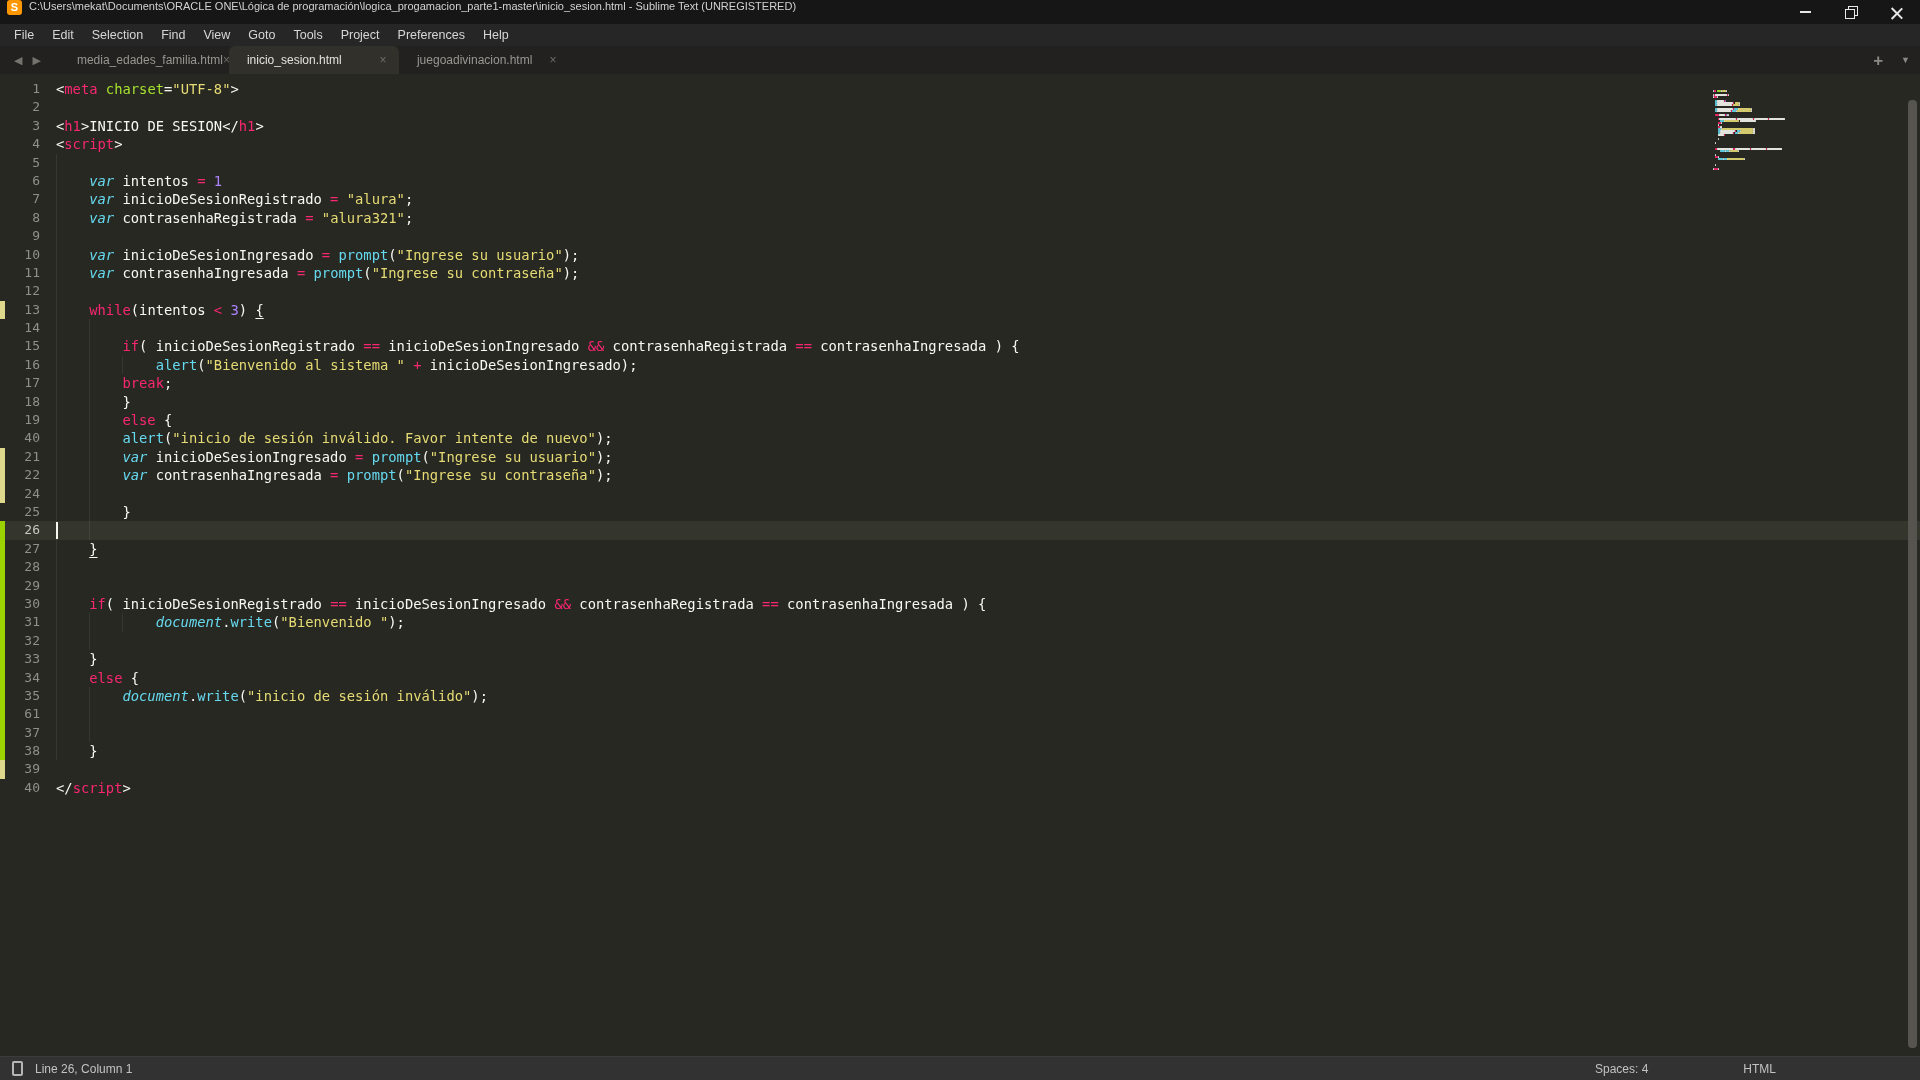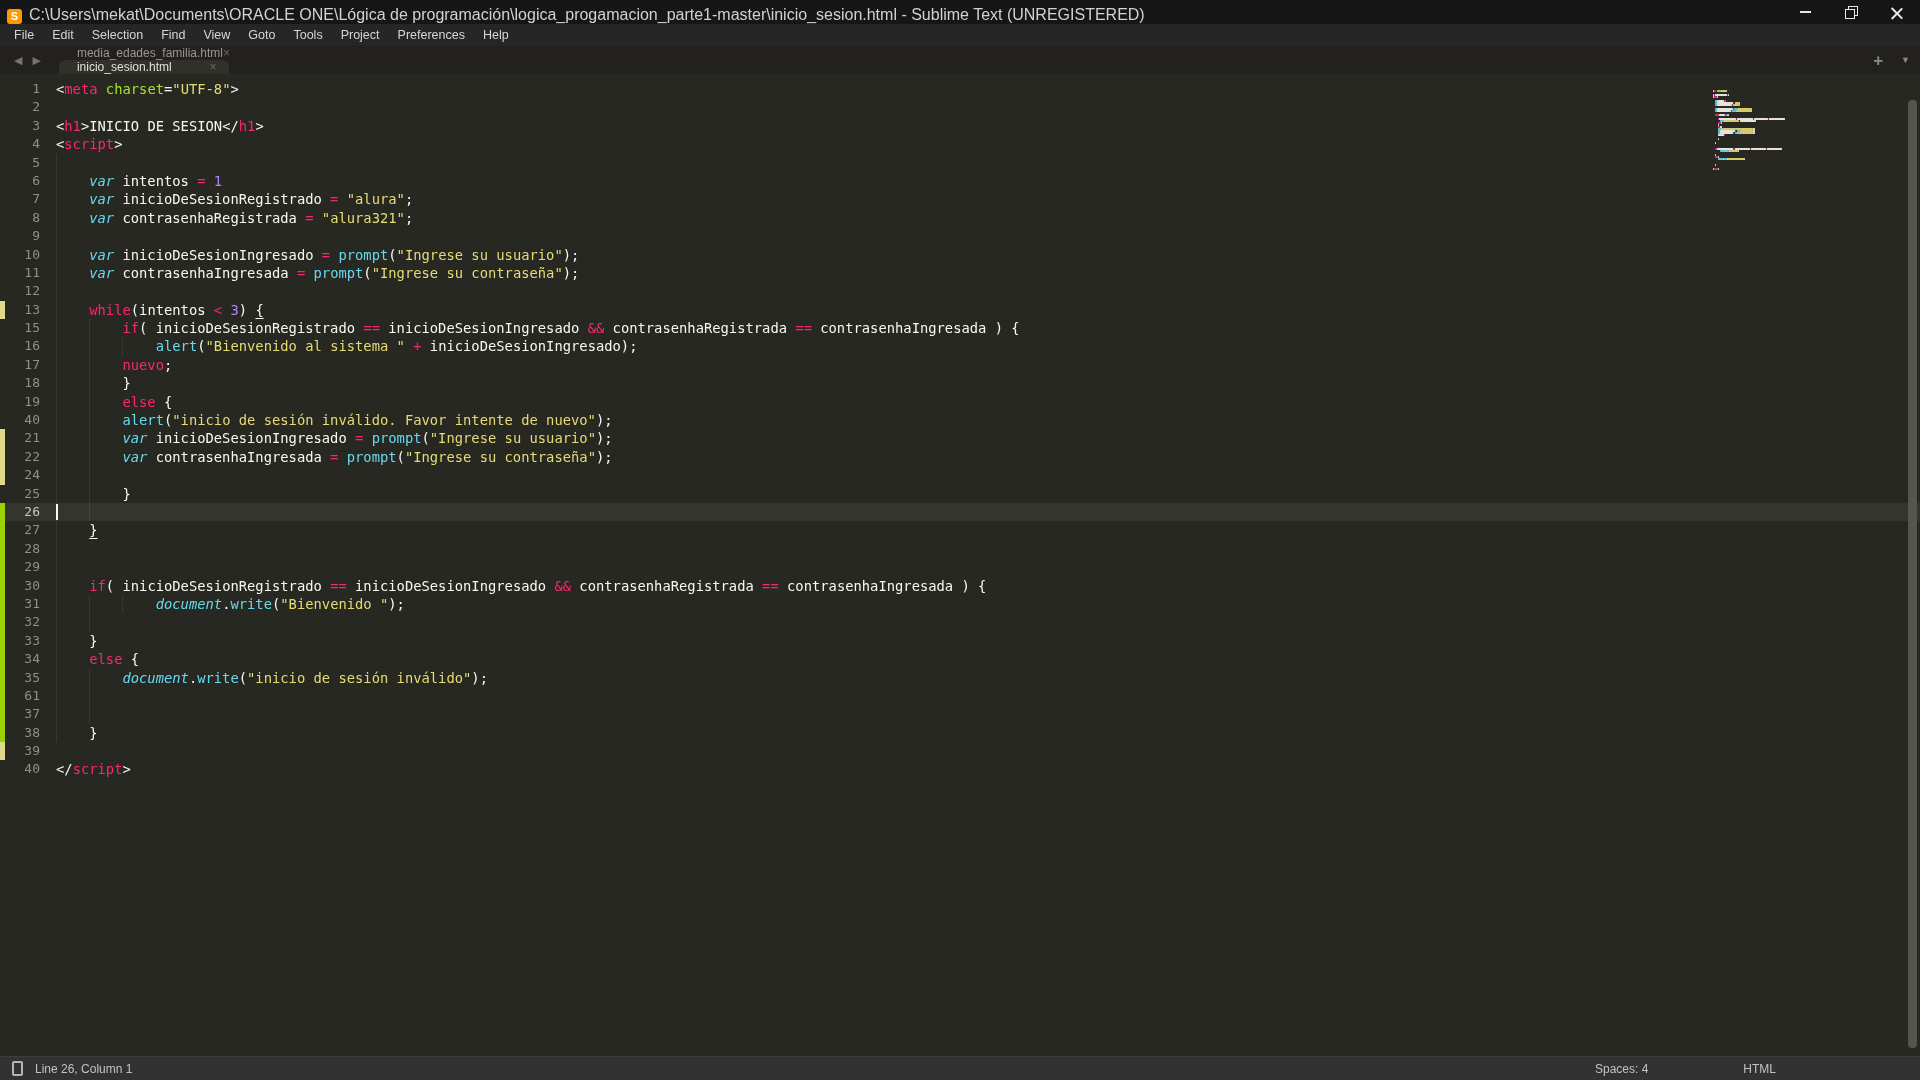--- a/index.html
+++ b/index.html
@@ -7,21 +7,21 @@
     --editor-bg:#272822; --gutter-fg:#90908a; --line-highlight:#34352d;
     --mark-modified:#ddd88c; --mark-added:#9bd300;
     --titlebar-bg:#161616; --menubar-bg:#262626; --tabbar-bg:#232120; --tab-active-bg:#31302b;
     --statusbar-bg:#323232;
   }
   *{margin:0;padding:0;box-sizing:border-box;}
   html,body{width:1920px;height:1080px;overflow:hidden;}
   body{background:var(--editor-bg);font-family:"Liberation Sans",sans-serif;position:relative;}
 
   
-  .titlebar{height:24px;background:var(--titlebar-bg);display:flex;align-items:flex-end;color:#d2d2d2;font-size:16px;}
+  .titlebar{height:24px;background:var(--titlebar-bg);display:flex;align-items:flex-start;color:#d2d2d2;font-size:11px;}
   .app-icon{width:15px;height:15px;margin:0 7px 0 7px;background:#ff9800;border-radius:3px;display:flex;align-items:center;justify-content:center;flex:0 0 15px;}
   .app-icon::after{content:"S";color:#fff;font-weight:bold;font-size:11px;line-height:1;}
   .title-text{white-space:nowrap;overflow:hidden;}
   .win-controls{margin-left:auto;display:flex;height:100%;}
   .wc{width:46px;height:100%;display:flex;align-items:center;justify-content:center;}
   .ic-min{width:11px;height:2px;background:#e8e8e8;display:block;}
   .ic-restore{position:relative;width:12px;height:12px;display:block;}
   .ic-restore::before{content:'';position:absolute;top:0;left:3px;width:8px;height:8px;border:1px solid #e8e8e8;}
   .ic-restore::after{content:'';position:absolute;top:3px;left:0;width:8px;height:8px;border:1px solid #e8e8e8;background:var(--titlebar-bg);}
   .ic-close{position:relative;width:12px;height:12px;display:block;}
@@ -30,21 +30,21 @@
   .ic-close::after{transform:rotate(-45deg);}
 
   
   .menubar{height:22px;background:var(--menubar-bg);display:flex;align-items:center;font-size:12.5px;color:#d6d6d6;padding-left:5px;}
   .menu-item{padding:0 9px;}
 
   
   .tabbar{height:28px;background:var(--tabbar-bg);display:flex;align-items:flex-end;position:relative;}
   .navarrows{display:flex;align-self:center;margin-left:10px;gap:2px;}
   .navarrow{color:#74736d;font-size:11px;padding:0 4px;}
-  #tabs{display:flex;height:100%;align-items:flex-start;margin-left:14px;flex-direction:column;}
+  #tabs{display:flex;height:100%;align-items:flex-start;margin-left:14px;}
   .tab{height:28px;width:170px;display:flex;align-items:center;padding:0 8px 0 18px;font-size:12px;color:#97968f;justify-content:space-between;}
   .tab.active{background:var(--tab-active-bg);border-radius:6px 6px 0 0;color:#e2e2dd;}
   .tab-close{color:#6c6b65;font-size:12px;width:16px;text-align:center;}
   .tab-actions{position:absolute;right:10px;top:0;height:100%;display:flex;align-items:center;gap:18px;color:#8a8a85;}
   .act-new{font-size:17px;font-weight:bold;line-height:1;}
   .act-overflow{font-size:9px;}
 
   
   .editor{position:absolute;top:74px;left:0;right:0;bottom:24px;background:var(--editor-bg);overflow:hidden;}
   #code-lines{position:absolute;top:6px;left:0;right:0;font-family:"DejaVu Sans Mono",monospace;font-size:13.8px;}
@@ -144,23 +144,24 @@
       <div class="line"><span class="ln">4</span><span class="code" style="padding-left: 0ch;"><span class="tk-pl">&lt;</span><span class="tk-tg">script</span><span class="tk-pl">&gt;</span></span></div>
       <div class="line"><span class="ln">5</span><span class="code" style="padding-left: 0ch;"><span class="guide" style="left: 0ch;"></span></span></div>
       <div class="line"><span class="ln">6</span><span class="code" style="padding-left: 4ch;"><span class="guide" style="left: 0ch;"></span><span class="tk-kv">var</span><span class="tk-pl"> intentos </span><span class="tk-kw">=</span><span class="tk-pl"> </span><span class="tk-nu">1</span></span></div>
       <div class="line"><span class="ln">7</span><span class="code" style="padding-left: 4ch;"><span class="guide" style="left: 0ch;"></span><span class="tk-kv">var</span><span class="tk-pl"> inicioDeSesionRegistrado </span><span class="tk-kw">=</span><span class="tk-pl"> </span><span class="tk-st">"alura"</span><span class="tk-pl">;</span></span></div>
       <div class="line"><span class="ln">8</span><span class="code" style="padding-left: 4ch;"><span class="guide" style="left: 0ch;"></span><span class="tk-kv">var</span><span class="tk-pl"> contrasenhaRegistrada </span><span class="tk-kw">=</span><span class="tk-pl"> </span><span class="tk-st">"alura321"</span><span class="tk-pl">;</span></span></div>
       <div class="line"><span class="ln">9</span><span class="code" style="padding-left: 0ch;"><span class="guide" style="left: 0ch;"></span></span></div>
       <div class="line"><span class="ln">10</span><span class="code" style="padding-left: 4ch;"><span class="guide" style="left: 0ch;"></span><span class="tk-kv">var</span><span class="tk-pl"> inicioDeSesionIngresado </span><span class="tk-kw">=</span><span class="tk-pl"> </span><span class="tk-fn">prompt</span><span class="tk-pl">(</span><span class="tk-st">"Ingrese su usuario"</span><span class="tk-pl">);</span></span></div>
       <div class="line"><span class="ln">11</span><span class="code" style="padding-left: 4ch;"><span class="guide" style="left: 0ch;"></span><span class="tk-kv">var</span><span class="tk-pl"> contrasenhaIngresada </span><span class="tk-kw">=</span><span class="tk-pl"> </span><span class="tk-fn">prompt</span><span class="tk-pl">(</span><span class="tk-st">"Ingrese su contraseña"</span><span class="tk-pl">);</span></span></div>
       <div class="line"><span class="ln">12</span><span class="code" style="padding-left: 0ch;"><span class="guide" style="left: 0ch;"></span></span></div>
       <div class="line"><span class="mark y"></span><span class="ln">13</span><span class="code" style="padding-left: 4ch;"><span class="guide" style="left: 0ch;"></span><span class="tk-kw">while</span><span class="tk-pl">(intentos </span><span class="tk-kw">&lt;</span><span class="tk-pl"> </span><span class="tk-nu">3</span><span class="tk-pl">) </span><span class="tk-un">{</span></span></div>
+      <div class="line"><span class="ln">14</span><span class="code" style="padding-left: 0ch;"><span class="guide" style="left: 0ch;"></span><span class="guide" style="left: 4ch;"></span></span></div>
       <div class="line"><span class="ln">15</span><span class="code" style="padding-left: 8ch;"><span class="guide" style="left: 0ch;"></span><span class="guide" style="left: 4ch;"></span><span class="tk-kw">if</span><span class="tk-pl">( inicioDeSesionRegistrado </span><span class="tk-kw">==</span><span class="tk-pl"> inicioDeSesionIngresado </span><span class="tk-kw">&amp;&amp;</span><span class="tk-pl"> contrasenhaRegistrada </span><span class="tk-kw">==</span><span class="tk-pl"> contrasenhaIngresada ) {</span></span></div>
       <div class="line"><span class="ln">16</span><span class="code" style="padding-left: 12ch;"><span class="guide" style="left: 0ch;"></span><span class="guide" style="left: 4ch;"></span><span class="guide" style="left: 8ch;"></span><span class="tk-fn">alert</span><span class="tk-pl">(</span><span class="tk-st">"Bienvenido al sistema "</span><span class="tk-pl"> </span><span class="tk-kw">+</span><span class="tk-pl"> inicioDeSesionIngresado);</span></span></div>
-      <div class="line"><span class="ln">17</span><span class="code" style="padding-left: 8ch;"><span class="guide" style="left: 0ch;"></span><span class="guide" style="left: 4ch;"></span><span class="tk-kw">nuevo</span><span class="tk-pl">;</span></span></div>
+      <div class="line"><span class="ln">17</span><span class="code" style="padding-left: 8ch;"><span class="guide" style="left: 0ch;"></span><span class="guide" style="left: 4ch;"></span><span class="tk-kw">break</span><span class="tk-pl">;</span></span></div>
       <div class="line"><span class="ln">18</span><span class="code" style="padding-left: 8ch;"><span class="guide" style="left: 0ch;"></span><span class="guide" style="left: 4ch;"></span><span class="tk-pl">}</span></span></div>
       <div class="line"><span class="ln">19</span><span class="code" style="padding-left: 8ch;"><span class="guide" style="left: 0ch;"></span><span class="guide" style="left: 4ch;"></span><span class="tk-kw">else</span><span class="tk-pl"> {</span></span></div>
       <div class="line"><span class="ln">40</span><span class="code" style="padding-left: 8ch;"><span class="guide" style="left: 0ch;"></span><span class="guide" style="left: 4ch;"></span><span class="tk-fn">alert</span><span class="tk-pl">(</span><span class="tk-st">"inicio de sesión inválido. Favor intente de nuevo"</span><span class="tk-pl">);</span></span></div>
       <div class="line"><span class="mark y"></span><span class="ln">21</span><span class="code" style="padding-left: 8ch;"><span class="guide" style="left: 0ch;"></span><span class="guide" style="left: 4ch;"></span><span class="tk-kv">var</span><span class="tk-pl"> inicioDeSesionIngresado </span><span class="tk-kw">=</span><span class="tk-pl"> </span><span class="tk-fn">prompt</span><span class="tk-pl">(</span><span class="tk-st">"Ingrese su usuario"</span><span class="tk-pl">);</span></span></div>
       <div class="line"><span class="mark y"></span><span class="ln">22</span><span class="code" style="padding-left: 8ch;"><span class="guide" style="left: 0ch;"></span><span class="guide" style="left: 4ch;"></span><span class="tk-kv">var</span><span class="tk-pl"> contrasenhaIngresada </span><span class="tk-kw">=</span><span class="tk-pl"> </span><span class="tk-fn">prompt</span><span class="tk-pl">(</span><span class="tk-st">"Ingrese su contraseña"</span><span class="tk-pl">);</span></span></div>
       <div class="line"><span class="mark y"></span><span class="ln">24</span><span class="code" style="padding-left: 0ch;"><span class="guide" style="left: 0ch;"></span><span class="guide" style="left: 4ch;"></span></span></div>
       <div class="line"><span class="ln">25</span><span class="code" style="padding-left: 8ch;"><span class="guide" style="left: 0ch;"></span><span class="guide" style="left: 4ch;"></span><span class="tk-pl">}</span></span></div>
       <div class="line cur"><span class="mark g"></span><span class="ln">26</span><span class="code" style="padding-left: 0ch;"><span class="guide" style="left: 0ch;"></span><span class="guide" style="left: 4ch;"></span><span class="cursor"></span></span></div>
       <div class="line"><span class="mark g"></span><span class="ln">27</span><span class="code" style="padding-left: 4ch;"><span class="guide" style="left: 0ch;"></span><span class="tk-un">}</span></span></div>
       <div class="line"><span class="mark g"></span><span class="ln">28</span><span class="code" style="padding-left: 0ch;"><span class="guide" style="left: 0ch;"></span></span></div>

